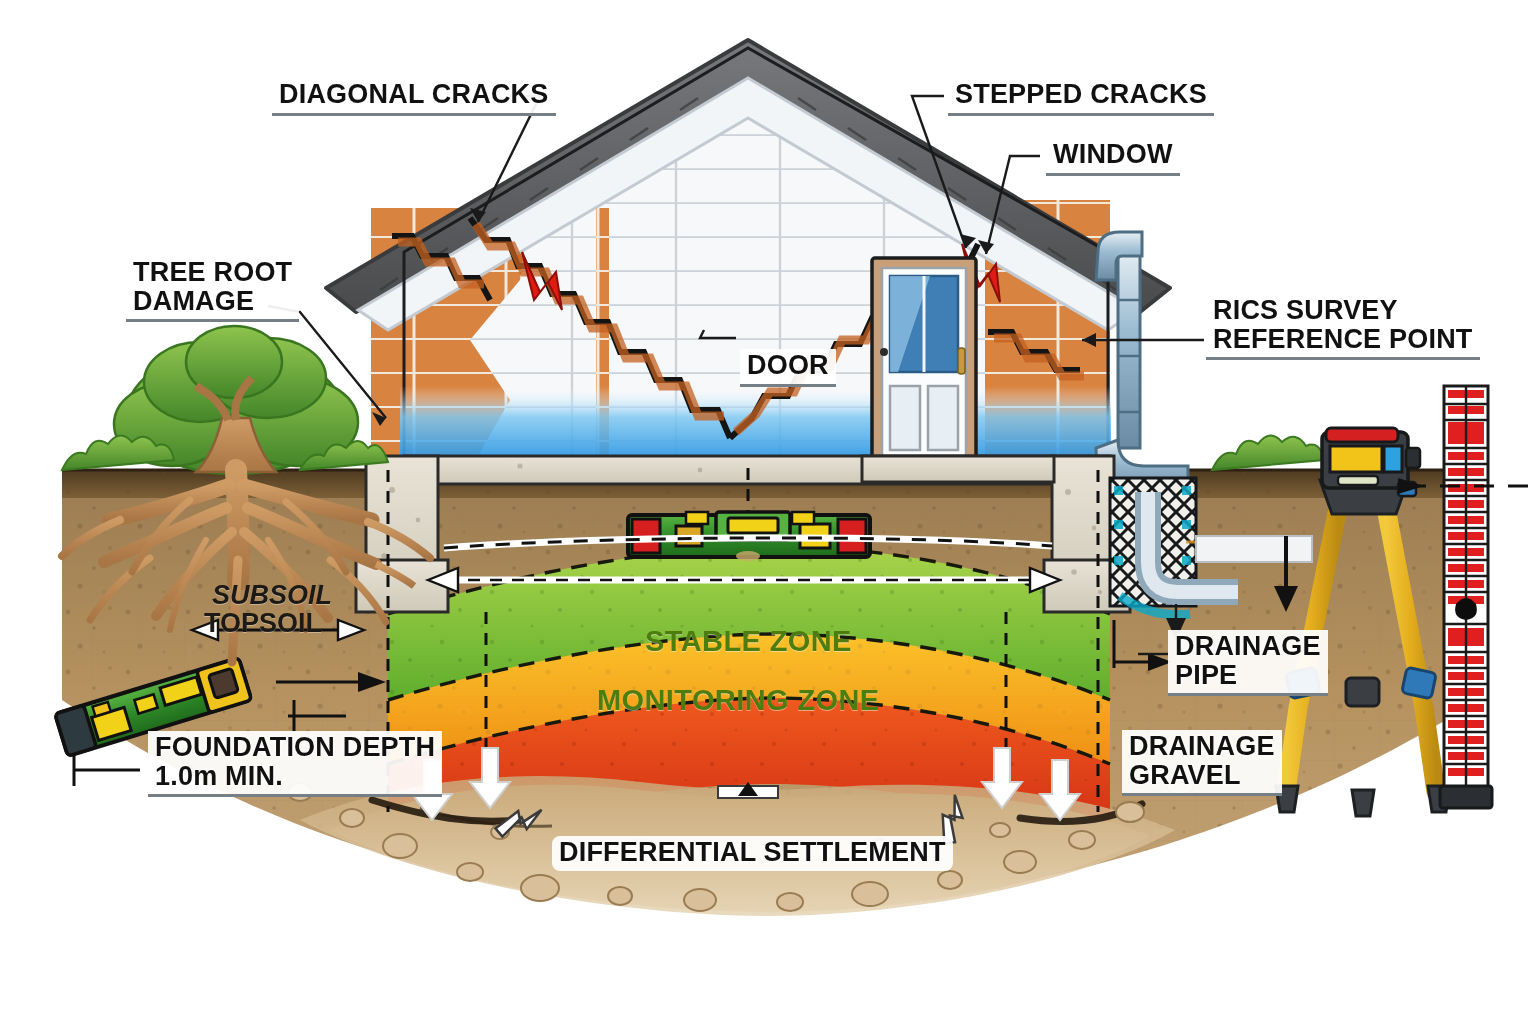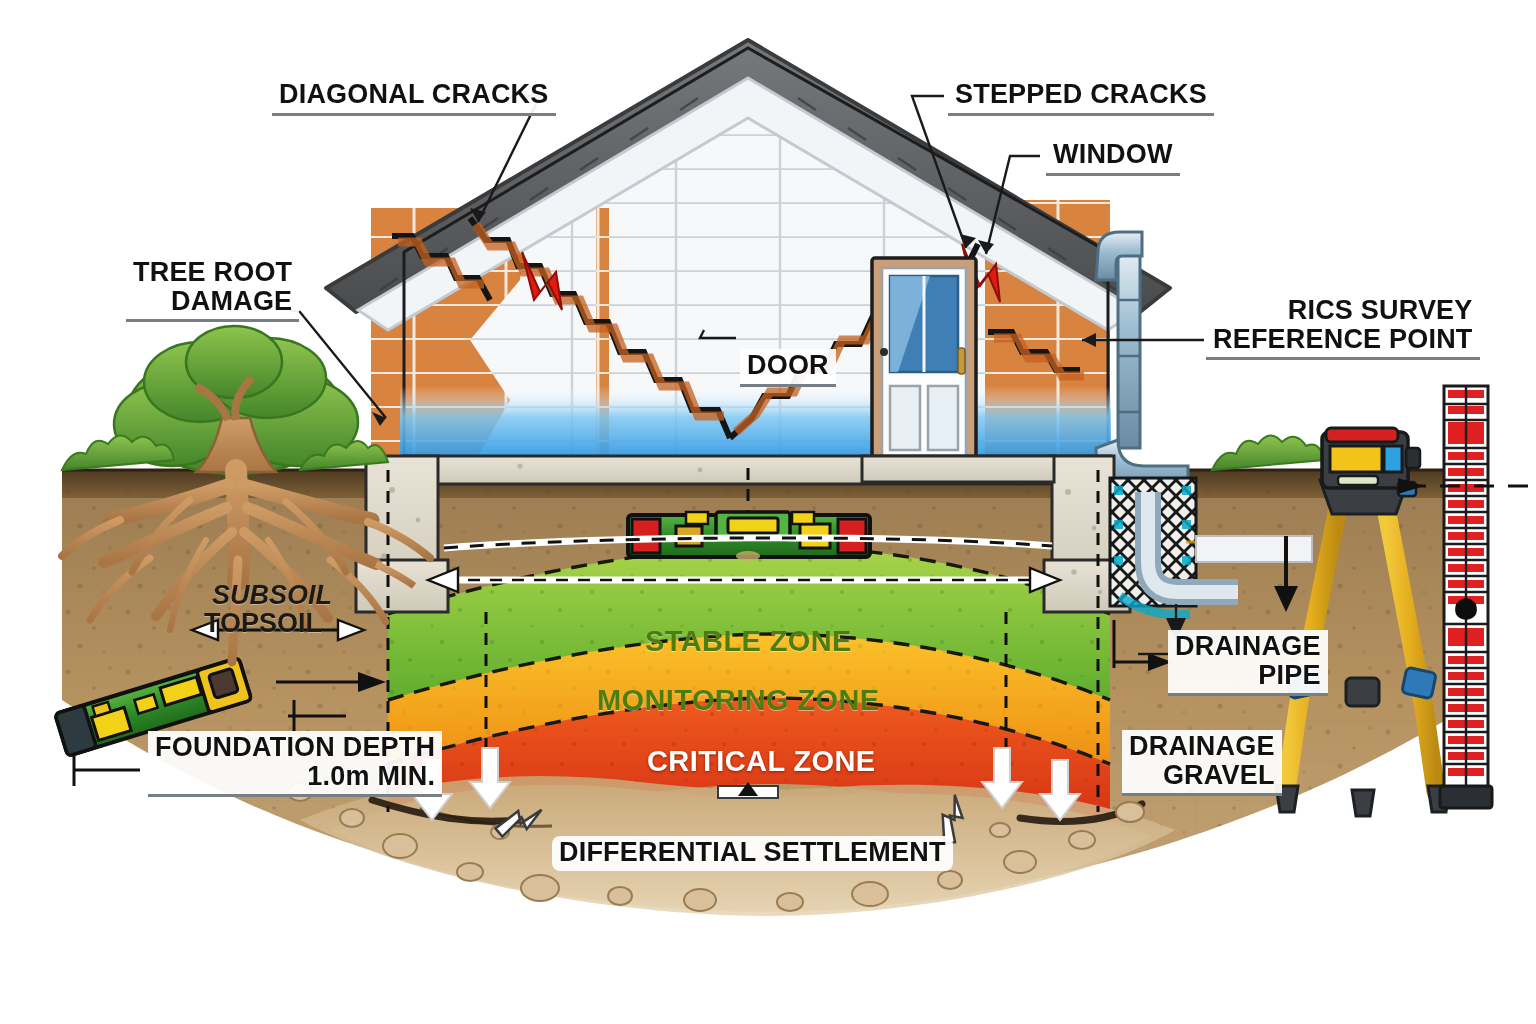--- a/index.html
+++ b/index.html
@@ -26,21 +26,21 @@
   .callout {
     position: absolute;
     background: rgba(255,255,255,0.93);
     color: #111111;
     font-weight: bold;
     letter-spacing: 0.2px;
     line-height: 1.06;
     padding: 2px 7px 4px 7px;
     border-bottom: 3px solid #777f86;
     white-space: pre-line;
-    text-align: right;
+    text-align: left;
     font-size: 27px;
     text-shadow: 0 0 2px #ffffff, 0 0 4px #ffffff;
   }
   .zone-label {
     position: absolute;
     font-weight: bold;
     font-size: 29px;
     letter-spacing: 0.4px;
     white-space: nowrap;
     text-align: center;
@@ -638,21 +638,20 @@
       <path d="M966 248 L960 234 L976 238 Z"></path>
       <path d="M986 254 L978 240 L994 244 Z"></path>
       <path d="M386 418 L372 412 L380 426 Z"></path>
       <path d="M1082 340 L1096 333 L1096 347 Z"></path>
       <path d="M1176 640 L1166 618 L1186 618 Z"></path>
     </g>
   </svg>
 
   <div class="zone-label dark" style="left:645px; top:625px;">STABLE ZONE</div>
   <div class="zone-label dark" style="left:597px; top:684px;">MONITORING ZONE</div>
-  <div class="zone-label white" style="left:647px; top:745px;">CRITICAL ZONE</div>
 
   <div class="soil-word" style="left:212px; top:580px;font-style:italic;">SUBSOIL</div>
   <div class="soil-word" style="left:204px; top:608px;">TOPSOIL</div>
 
   <div class="callout" style="left:272px; top:78px;">DIAGONAL CRACKS</div>
   <div class="callout" style="left:948px; top:78px;">STEPPED CRACKS</div>
   <div class="callout" style="left:1046px; top:138px;">WINDOW</div>
   <div class="callout" style="left:126px; top:256px;">TREE ROOT
 DAMAGE</div>
   <div class="callout" style="left:1206px; top:294px;">RICS SURVEY

